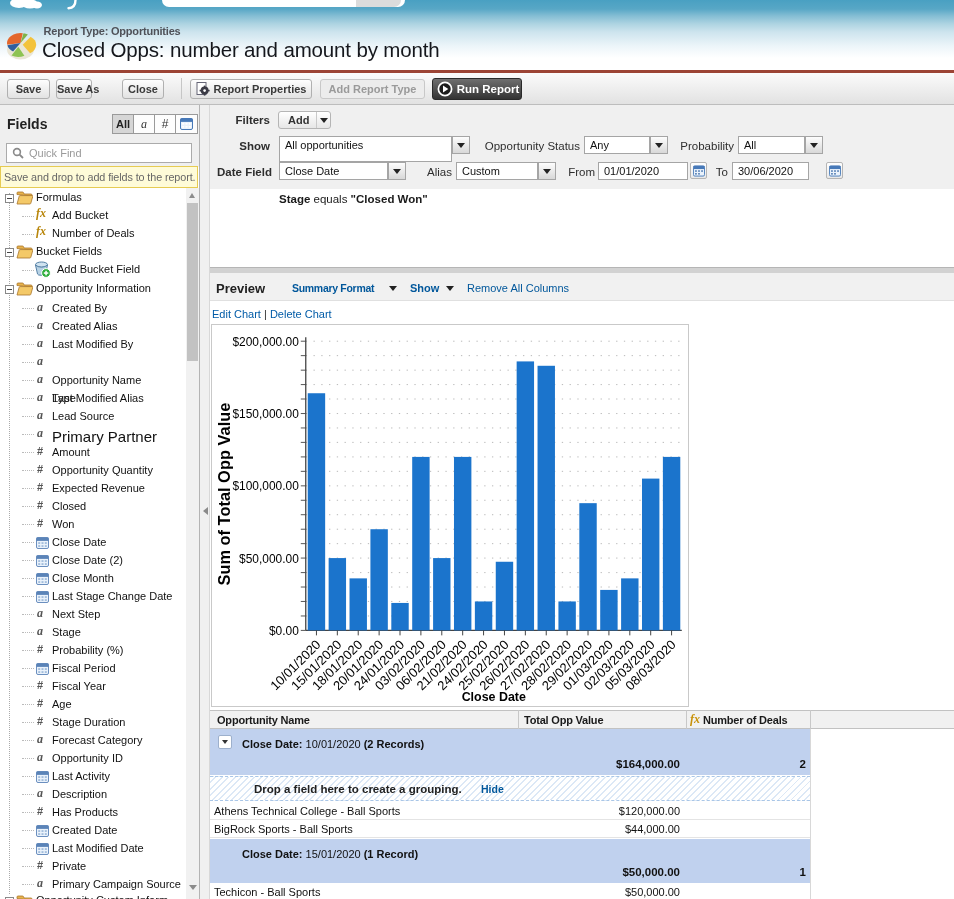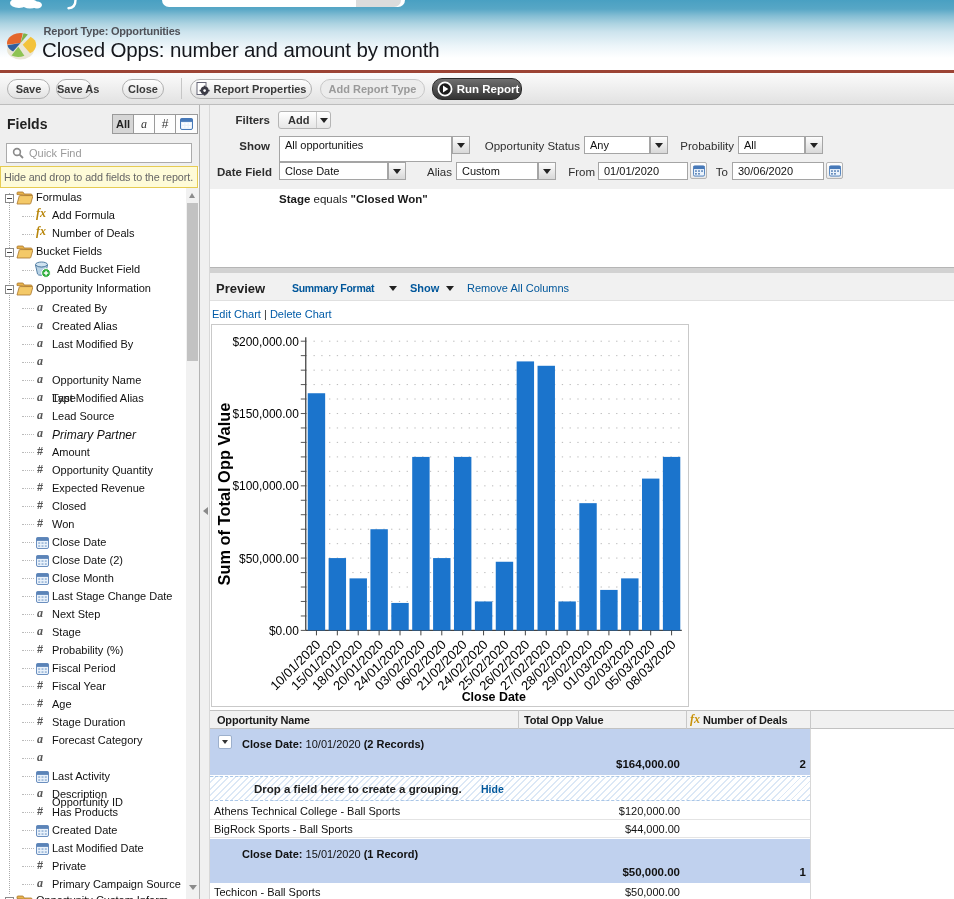--- a/index.html
+++ b/index.html
@@ -1,16 +1,16 @@
 <!DOCTYPE html>
 <html><head><meta charset="utf-8"><style>
 html,body{margin:0;padding:0;}
 body{width:954px;height:899px;position:relative;overflow:hidden;font-family:"Liberation Sans",sans-serif;background:#fff;}
 .abs{position:absolute;}
-.btn{position:absolute;box-sizing:border-box;height:20px;border:1px solid #b0b0b0;border-radius:10px;background:linear-gradient(#fefefe,#e2e2e2);font-weight:bold;font-size:11px;color:#3a3a3a;text-align:center;line-height:18px;white-space:nowrap;}
+.btn{position:absolute;box-sizing:border-box;height:20px;border:1px solid #b0b0b0;border-radius:3px;background:linear-gradient(#fefefe,#e2e2e2);font-weight:bold;font-size:11px;color:#3a3a3a;text-align:center;line-height:18px;white-space:nowrap;}
 .combo{position:absolute;box-sizing:border-box;background:#fff;border:1px solid #a5a5a5;font-size:11px;color:#111;line-height:16px;padding-left:5px;white-space:nowrap;}
 .dbtn{position:absolute;box-sizing:border-box;background:linear-gradient(#fdfdfd,#d8d8d8);border:1px solid #a5a5a5;}
 .dbtn:after{content:"";position:absolute;left:50%;top:50%;margin-left:-4px;margin-top:-2px;border:4px solid transparent;border-top:5px solid #222;border-bottom:none;}
 .rlab{position:absolute;font-size:11.5px;color:#2e2e2e;white-space:nowrap;transform:translateX(-100%);}
 .link{color:#015ba7;text-decoration:none;}
 </style></head><body>
 <div class="abs" style="left:0;top:0;width:954px;height:73px;background:linear-gradient(180deg,#49a0c2 0px,#58a7c6 9px,#85bed4 16px,#aed4e2 24px,#cde4ee 32px,#ecf5f9 46px,#ffffff 58px);"></div>
 <svg class="abs" style="left:10px;top:0px;" width="32" height="10" viewBox="0 0 32 10">
     <g fill="#fff">
       <ellipse cx="9" cy="3" rx="9" ry="5"></ellipse>
@@ -77,21 +77,21 @@
       </g>
     </svg>
 </div>
 <div class="abs" style="left:6px;top:143px;width:186px;height:20px;border:1px solid #ababab;background:#fff;box-sizing:border-box;"></div>
 <svg class="abs" style="left:12px;top:147px;" width="12" height="12" viewBox="0 0 12 12">
     <circle cx="5" cy="5" r="3.4" fill="none" stroke="#8a8a8a" stroke-width="1.6"></circle>
     <line x1="7.6" y1="7.6" x2="11" y2="11" stroke="#8a8a8a" stroke-width="1.8"></line>
   </svg>
 <div class="abs" style="left:29px;top:147px;font-size:11px;color:#9a9a9a;">Quick Find</div>
 <div class="abs" style="left:0px;top:166px;width:198px;height:22px;background:#fefbd8;border:1px solid #e6cb52;box-sizing:border-box;"></div>
-<div class="abs" style="left:4px;top:171px;font-size:10.8px;color:#666;letter-spacing:-0.1px;">Hide and drop to add fields to the report.</div>
+<div class="abs" style="left:4px;top:171px;font-size:10.8px;color:#666;letter-spacing:-0.1px;">Save and drop to add fields to the report.</div>
 <div class="abs" style="left:9px;top:193px;width:1px;height:701px;border-left:1px dotted #aaa;"></div>
 <div class="abs" style="left:5px;top:193.5px;width:9px;height:9px;border:1px solid #888;background:#fff;box-sizing:border-box;"></div>
 <div class="abs" style="left:7px;top:197.5px;width:5px;height:1px;background:#444;"></div>
 <svg class="abs" style="left:16px;top:191px;" width="17" height="14" viewBox="0 0 17 14">
     <path d="M1 3.5 L1 2 Q1 1 2 1 L6.5 1 Q7.3 1 7.6 1.8 L8.2 3 L15 3 Q16 3 16 4 L16 5 Z" fill="#e8b34b" stroke="#a8752c" stroke-width="0.8"></path>
     <path d="M1 13 L3.2 5.2 Q3.4 4.6 4.1 4.6 L16.2 4.6 Q17 4.6 16.8 5.4 L14.8 12.3 Q14.6 13 13.9 13 Z" fill="#f4c968" stroke="#a8752c" stroke-width="0.8"></path>
   </svg>
 <div class="abs" style="left:36px;top:191px;font-size:11px;color:#111;white-space:nowrap;">Formulas</div>
 <div class="abs" style="left:5px;top:247.5px;width:9px;height:9px;border:1px solid #888;background:#fff;box-sizing:border-box;"></div>
 <div class="abs" style="left:7px;top:251.5px;width:5px;height:1px;background:#444;"></div>
@@ -108,21 +108,21 @@
   </svg>
 <div class="abs" style="left:36px;top:282px;font-size:11px;color:#111;white-space:nowrap;">Opportunity Information</div>
 <div class="abs" style="left:5px;top:896.5px;width:9px;height:9px;border:1px solid #888;background:#fff;box-sizing:border-box;"></div>
 <svg class="abs" style="left:16px;top:894.5px;" width="17" height="14" viewBox="0 0 17 14">
     <path d="M1 3.5 L1 2 Q1 1 2 1 L6.5 1 Q7.3 1 7.6 1.8 L8.2 3 L15 3 Q16 3 16 4 L16 5 Z" fill="#e8b34b" stroke="#a8752c" stroke-width="0.8"></path>
     <path d="M1 13 L3.2 5.2 Q3.4 4.6 4.1 4.6 L16.2 4.6 Q17 4.6 16.8 5.4 L14.8 12.3 Q14.6 13 13.9 13 Z" fill="#f4c968" stroke="#a8752c" stroke-width="0.8"></path>
   </svg>
 <div class="abs" style="left:36px;top:894px;font-size:11px;color:#111;white-space:nowrap;">Opportunity Custom Inform</div>
 <div class="abs" style="left:22px;top:215.5px;width:12px;height:1px;border-top:1px dotted #bbb;"></div>
 <div class="abs" style="left:36px;top:206px;font-family:'Liberation Serif',serif;font-style:italic;font-weight:bold;font-size:12px;color:#b8860b;">fx</div>
-<div class="abs" style="left:52px;top:209px;font-size:11px;color:#111;white-space:nowrap;">Add Formula</div>
+<div class="abs" style="left:52px;top:209px;font-size:11px;color:#111;white-space:nowrap;">Add Bucket</div>
 <div class="abs" style="left:22px;top:233.5px;width:12px;height:1px;border-top:1px dotted #bbb;"></div>
 <div class="abs" style="left:36px;top:224px;font-family:'Liberation Serif',serif;font-style:italic;font-weight:bold;font-size:12px;color:#b8860b;">fx</div>
 <div class="abs" style="left:52px;top:227px;font-size:11px;color:#111;white-space:nowrap;">Number of Deals</div>
 <div class="abs" style="left:22px;top:269.5px;width:12px;height:1px;border-top:1px dotted #bbb;"></div>
 <svg class="abs" style="left:34px;top:261px;" width="17" height="17" viewBox="0 0 17 17">
     <ellipse cx="7.5" cy="3.6" rx="6" ry="2.6" fill="#cfe2ef" stroke="#5580a5" stroke-width="1"></ellipse>
     <path d="M1.5 4 L3.5 13 Q3.7 14.3 7.5 14.3 Q11.3 14.3 11.5 13 L13.5 4 Q11 6.2 7.5 6.2 Q4 6.2 1.5 4 Z" fill="#b8d2e4" stroke="#5580a5" stroke-width="1"></path>
     <circle cx="12" cy="12" r="4.4" fill="#2eae3c" stroke="#fff" stroke-width="1"></circle>
     <rect x="11.3" y="9.8" width="1.5" height="4.5" fill="#fff"></rect>
     <rect x="9.8" y="11.3" width="4.5" height="1.5" fill="#fff"></rect>
@@ -144,21 +144,21 @@
 <div class="abs" style="left:37px;top:372.1px;font-family:'Liberation Serif',serif;font-style:italic;font-weight:bold;font-size:12px;color:#555;">a</div>
 <div class="abs" style="left:52px;top:373.6px;font-size:11px;color:#111;white-space:nowrap;">Opportunity Name</div>
 <div class="abs" style="left:22px;top:398.1px;width:12px;height:1px;border-top:1px dotted #bbb;"></div>
 <div class="abs" style="left:37px;top:390.1px;font-family:'Liberation Serif',serif;font-style:italic;font-weight:bold;font-size:12px;color:#555;">a</div>
 <div class="abs" style="left:52px;top:391.6px;font-size:11px;color:#111;white-space:nowrap;">Type</div>
 <div class="abs" style="left:22px;top:416.1px;width:12px;height:1px;border-top:1px dotted #bbb;"></div>
 <div class="abs" style="left:37px;top:408.1px;font-family:'Liberation Serif',serif;font-style:italic;font-weight:bold;font-size:12px;color:#555;">a</div>
 <div class="abs" style="left:52px;top:409.6px;font-size:11px;color:#111;white-space:nowrap;">Lead Source</div>
 <div class="abs" style="left:22px;top:434.1px;width:12px;height:1px;border-top:1px dotted #bbb;"></div>
 <div class="abs" style="left:37px;top:426.1px;font-family:'Liberation Serif',serif;font-style:italic;font-weight:bold;font-size:12px;color:#555;">a</div>
-<div class="abs" style="left:52px;top:427.6px;font-size:12px;color:#111;white-space:nowrap;font-style:italic;">Primary Partner</div>
+<div class="abs" style="left:52px;top:427.6px;font-size:15px;color:#111;white-space:nowrap;">Primary Partner</div>
 <div class="abs" style="left:22px;top:452.1px;width:12px;height:1px;border-top:1px dotted #bbb;"></div>
 <div class="abs" style="left:37px;top:445.1px;font-size:11px;font-weight:bold;color:#555;">#</div>
 <div class="abs" style="left:52px;top:445.6px;font-size:11px;color:#111;white-space:nowrap;">Amount</div>
 <div class="abs" style="left:22px;top:470.1px;width:12px;height:1px;border-top:1px dotted #bbb;"></div>
 <div class="abs" style="left:37px;top:463.1px;font-size:11px;font-weight:bold;color:#555;">#</div>
 <div class="abs" style="left:52px;top:463.6px;font-size:11px;color:#111;white-space:nowrap;">Opportunity Quantity</div>
 <div class="abs" style="left:22px;top:488.1px;width:12px;height:1px;border-top:1px dotted #bbb;"></div>
 <div class="abs" style="left:37px;top:481.1px;font-size:11px;font-weight:bold;color:#555;">#</div>
 <div class="abs" style="left:52px;top:481.6px;font-size:11px;color:#111;white-space:nowrap;">Expected Revenue</div>
 <div class="abs" style="left:22px;top:506.1px;width:12px;height:1px;border-top:1px dotted #bbb;"></div>
@@ -253,21 +253,21 @@
 <div class="abs" style="left:37px;top:697.1px;font-size:11px;font-weight:bold;color:#555;">#</div>
 <div class="abs" style="left:52px;top:697.6px;font-size:11px;color:#111;white-space:nowrap;text-align:center;">Age</div>
 <div class="abs" style="left:22px;top:722.1px;width:12px;height:1px;border-top:1px dotted #bbb;"></div>
 <div class="abs" style="left:37px;top:715.1px;font-size:11px;font-weight:bold;color:#555;">#</div>
 <div class="abs" style="left:52px;top:715.6px;font-size:11px;color:#111;white-space:nowrap;">Stage Duration</div>
 <div class="abs" style="left:22px;top:740.1px;width:12px;height:1px;border-top:1px dotted #bbb;"></div>
 <div class="abs" style="left:37px;top:732.1px;font-family:'Liberation Serif',serif;font-style:italic;font-weight:bold;font-size:12px;color:#555;">a</div>
 <div class="abs" style="left:52px;top:733.6px;font-size:11px;color:#111;white-space:nowrap;">Forecast Category</div>
 <div class="abs" style="left:22px;top:758.1px;width:12px;height:1px;border-top:1px dotted #bbb;"></div>
 <div class="abs" style="left:37px;top:750.1px;font-family:'Liberation Serif',serif;font-style:italic;font-weight:bold;font-size:12px;color:#555;">a</div>
-<div class="abs" style="left:52px;top:751.6px;font-size:11px;color:#111;white-space:nowrap;margin-top:44px;">Opportunity ID</div>
+<div class="abs" style="left:52px;top:751.6px;font-size:11px;color:#111;white-space:nowrap;">Opportunity ID</div>
 <div class="abs" style="left:22px;top:776.1px;width:12px;height:1px;border-top:1px dotted #bbb;"></div>
 <svg class="abs" style="left:36px;top:770.6px;" width="13" height="12" viewBox="0 0 13 12">
     <rect x="0.5" y="0.5" width="12" height="11" rx="1.5" fill="#eaf2fb" stroke="#6b8fbf"></rect>
     <rect x="0.5" y="0.5" width="12" height="3.4" fill="#5b84b8"></rect>
     <g fill="#9db9d9">
       <rect x="2.2" y="5.2" width="2" height="1.7"></rect>
       <rect x="5.5" y="5.2" width="2" height="1.7"></rect>
       <rect x="8.8" y="5.2" width="2" height="1.7"></rect>
       <rect x="2.2" y="8.2" width="2" height="1.7"></rect>
       <rect x="5.5" y="8.2" width="2" height="1.7"></rect>
@@ -350,21 +350,21 @@
     <rect x="0.5" y="0.5" width="12" height="3.4" fill="#4779b8"></rect>
     <g fill="#5b84b8">
       <rect x="2.2" y="5.2" width="2" height="1.7"></rect>
       <rect x="5.5" y="5.2" width="2" height="1.7"></rect>
       <rect x="8.8" y="5.2" width="2" height="1.7"></rect>
       <rect x="2.2" y="8.2" width="2" height="1.7"></rect>
       <rect x="5.5" y="8.2" width="2" height="1.7"></rect>
     </g>
   </svg>
 <div class="rlab" style="left:728px;top:166px;font-size:11.5px;">To</div>
-<div class="combo" style="left:732px;top:162px;width:92px;height:18px;">30/06/2020</div>
+<div class="combo" style="left:732px;top:162px;width:77px;height:18px;">30/06/2020</div>
 <div class="abs" style="left:826px;top:162px;width:17px;height:17px;border:1px solid #b5b5b5;border-radius:2px;background:linear-gradient(#fff,#e8e8e8);box-sizing:border-box;"></div>
 <svg class="abs" style="left:828.5px;top:164.5px;" width="12" height="12" viewBox="0 0 13 12">
     <rect x="0.5" y="0.5" width="12" height="11" rx="1.5" fill="#eaf2fb" stroke="#4779b8"></rect>
     <rect x="0.5" y="0.5" width="12" height="3.4" fill="#4779b8"></rect>
     <g fill="#5b84b8">
       <rect x="2.2" y="5.2" width="2" height="1.7"></rect>
       <rect x="5.5" y="5.2" width="2" height="1.7"></rect>
       <rect x="8.8" y="5.2" width="2" height="1.7"></rect>
       <rect x="2.2" y="8.2" width="2" height="1.7"></rect>
       <rect x="5.5" y="8.2" width="2" height="1.7"></rect>

